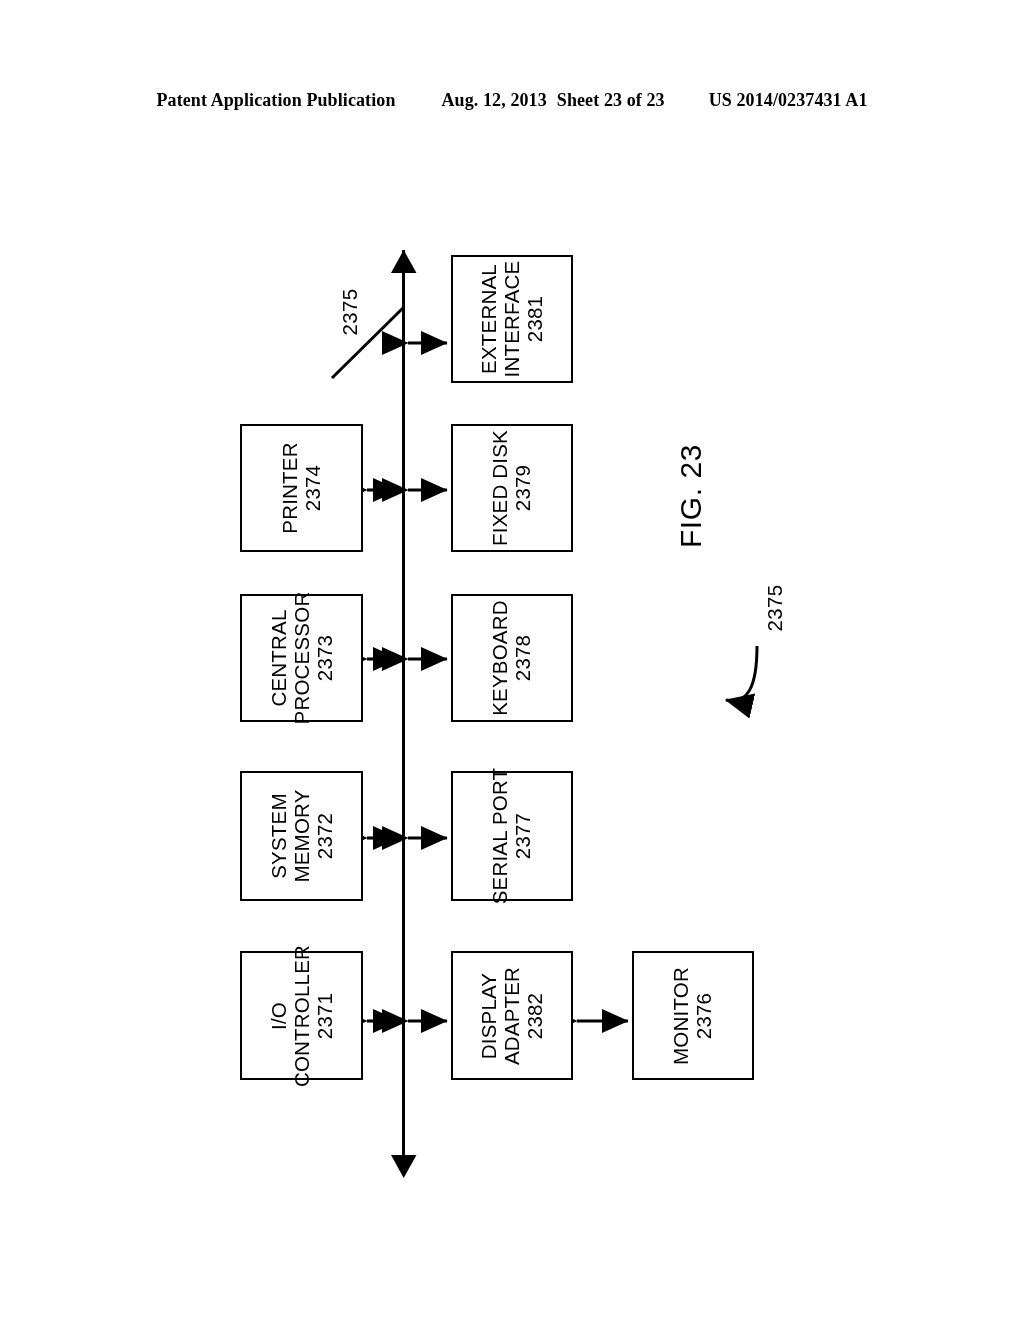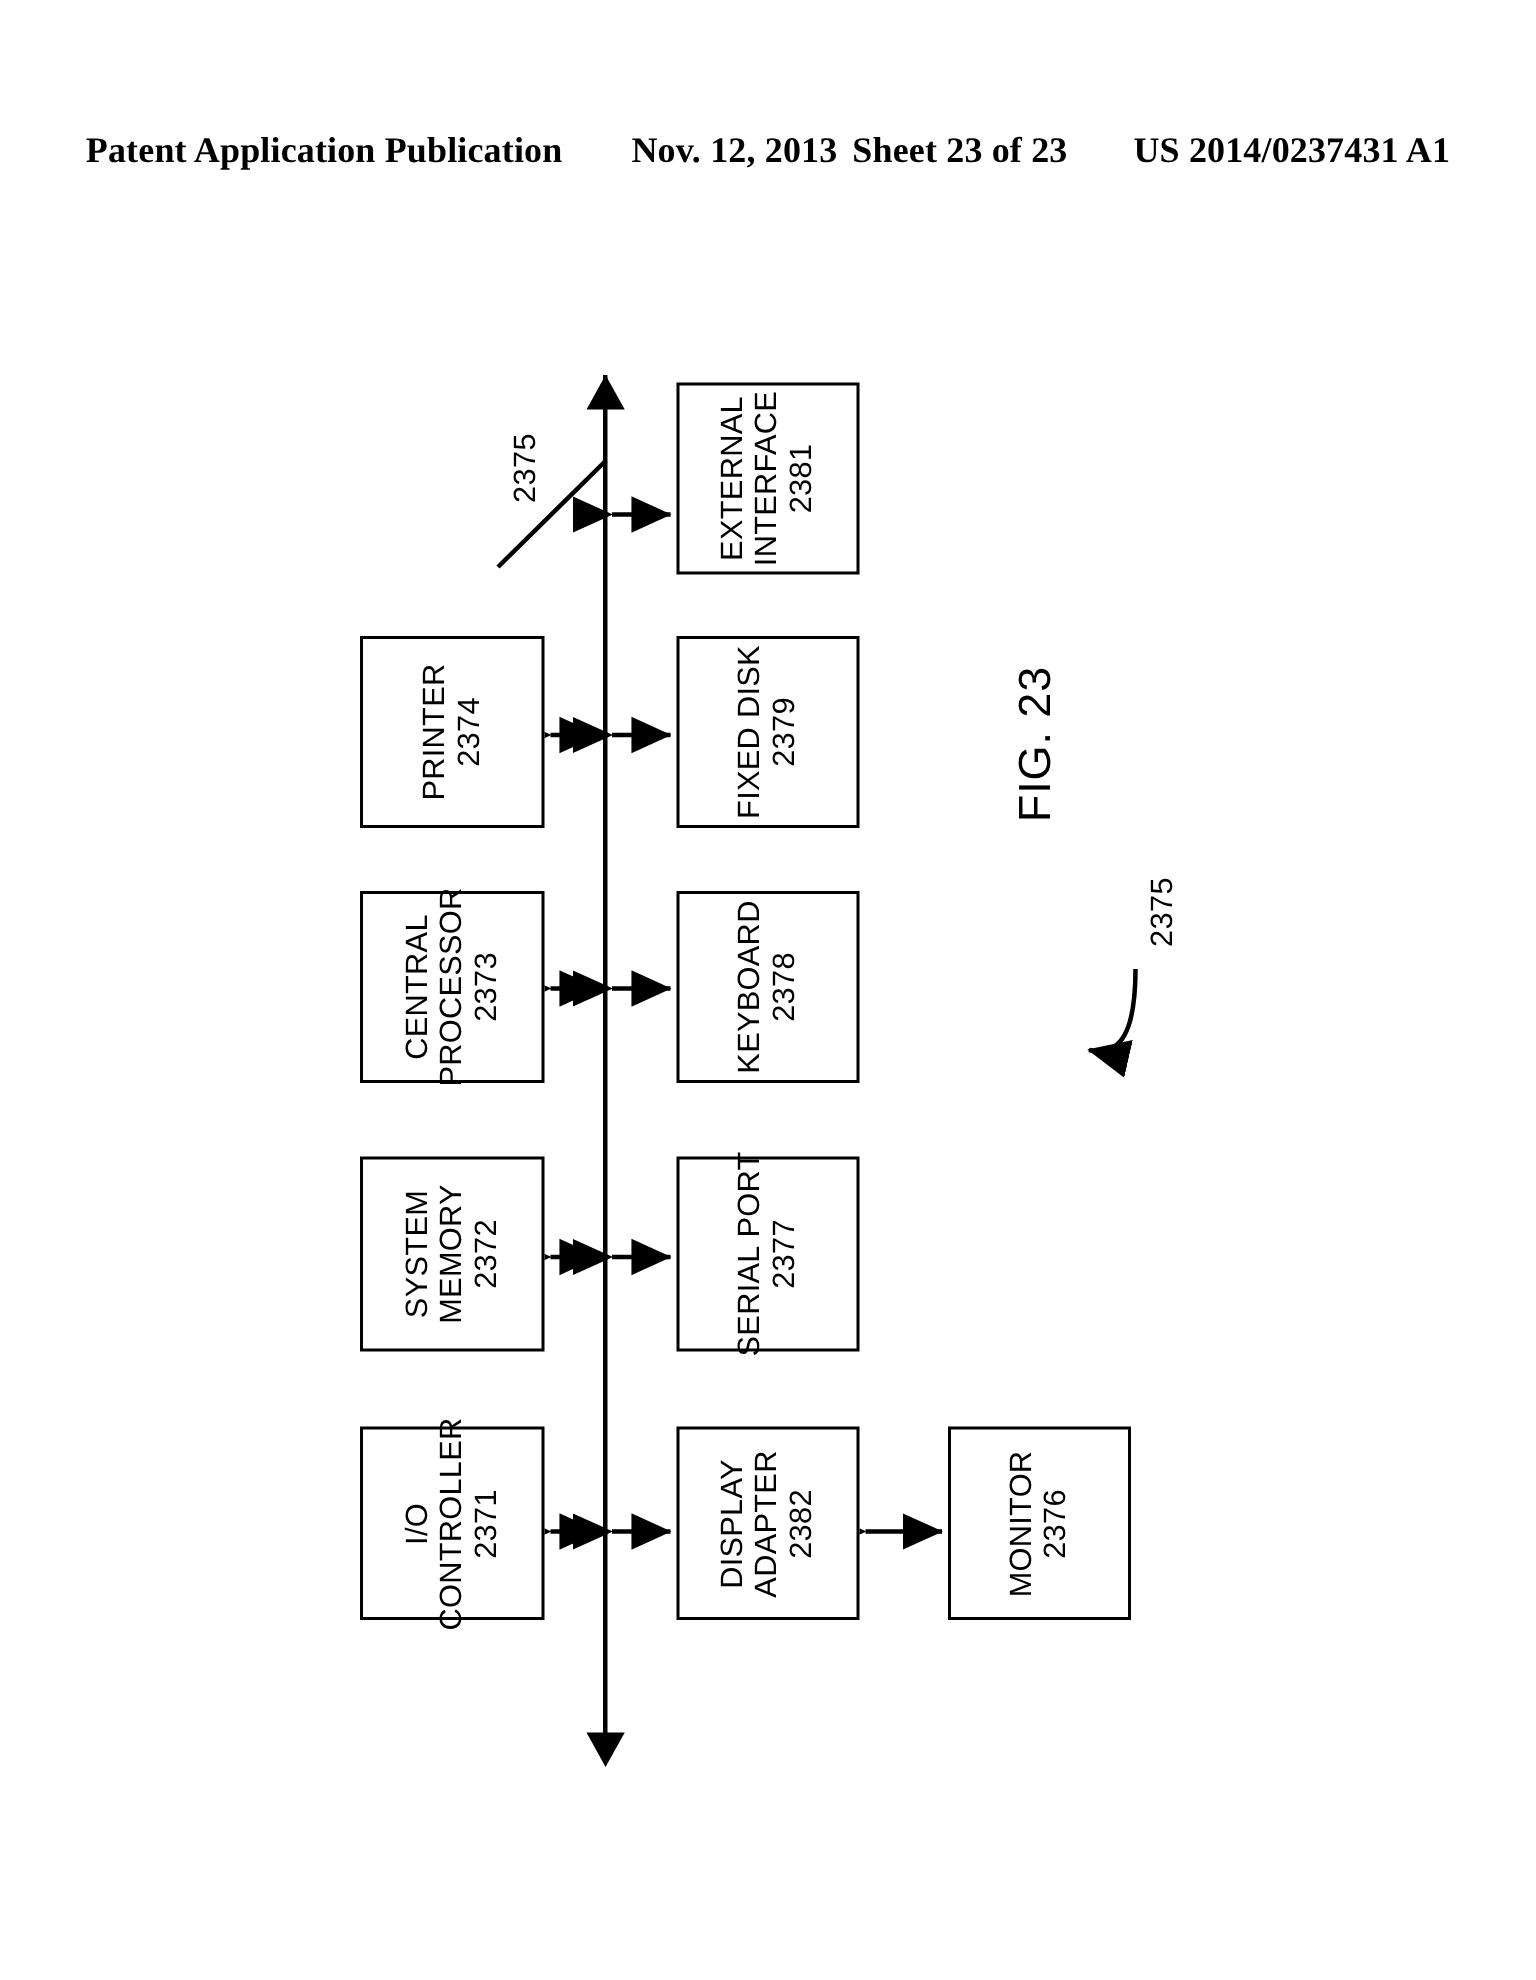--- a/index.html
+++ b/index.html
@@ -17,24 +17,24 @@
 
   
   #patent-header {
     position: absolute;
     left: 0;
     top: 85px;
     width: 1024px;
     height: 30px;
     display: flex;
     justify-content: center;
-    align-items: flex-end;
+    align-items: center;
     font-family: "Liberation Serif", serif;
     font-weight: bold;
-    font-size: 24px;
+    font-size: 18px;
     color: #000;
     letter-spacing: 0.1px;
     white-space: nowrap;
   }
   #patent-header .hd-pub   { margin-right: 46px; }
   #patent-header .hd-date  { margin-right: 10px; }
   #patent-header .hd-sheet { margin-right: 44px; }
   #patent-header .hd-num   { }
 
   
@@ -117,21 +117,21 @@
     width: 1024px;
     height: 1320px;
     pointer-events: none;
   }
 </style>
 </head>
 <body>
 
 <div id="patent-header">
   <span class="hd-pub">Patent Application Publication</span>
-  <span class="hd-date">Nov. 12, 2013</span>
+  <span class="hd-date">Aug. 12, 2013</span>
   <span class="hd-sheet">Sheet 23 of 23</span>
   <span class="hd-num">US 2014/0237431 A1</span>
 </div>
 
 <div id="figure-canvas">
 
   <div id="bus-line"></div>
 
   <svg class="overlay" viewBox="0 0 1024 1320" xmlns="http://www.w3.org/2000/svg">
     <defs>

